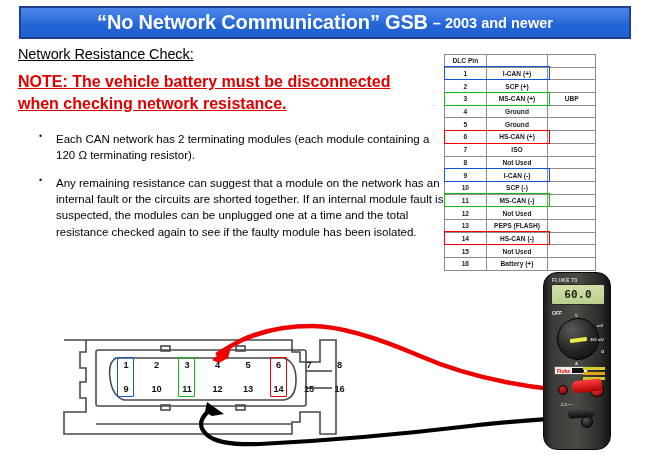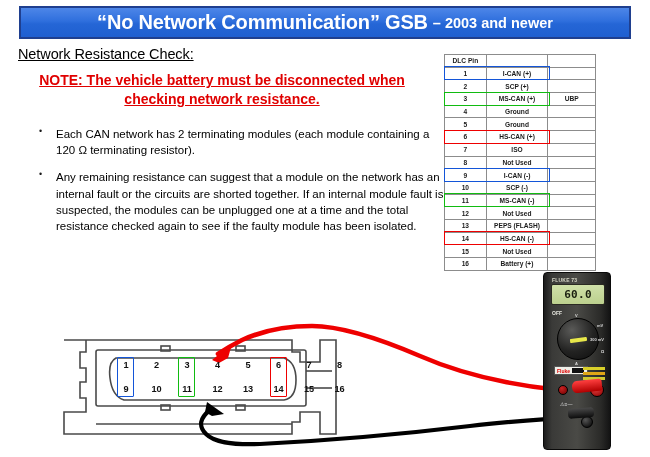--- a/index.html
+++ b/index.html
@@ -45,27 +45,26 @@
 
   #section-heading {
     font-size: 14.5px;
     font-weight: normal;
     text-decoration: underline;
     letter-spacing: -0.1px;
     margin-bottom: 9px;
   }
   #note-block {
     color: #e00000;
-    font-size: 14px;
+    font-size: 16px;
     font-weight: bold;
     text-decoration: underline;
     line-height: 1.38;
     width: 408px;
     margin-bottom: 11px;
-    text-align: center;
   }
 
   ul.bullets { list-style: none; margin: 16px; padding: 0; }
   ul.bullets > li {
     position: relative;
     padding-left: 22px;
     font-size: 11.5px;
     line-height: 1.42;
     margin-bottom: 11px;
     width: 412px;
@@ -140,21 +139,21 @@
   .pinbox.green { border-color: #11bb11; }
   .pinbox.red   { border-color: #ee0000; }
 
   
   #meter {
     position: absolute;
     left: 543px; top: 272px;
     width: 68px; height: 178px;
     background: linear-gradient(to right,#1c1c1c 0%,#3a3a38 12%,#4a4a46 50%,#2a2a28 86%,#131313 100%);
     border: 1.5px solid #0a0a0a;
-    border-radius: 4px;
+    border-radius: 14px;
     overflow: hidden;
   }
   #meter-lcd {
     position: absolute;
     left: 7px; top: 11px;
     width: 54px; height: 21px;
     background: linear-gradient(to bottom,#cfe0a8,#bcd08e);
     border: 1px solid #2a2a22;
     border-radius: 2px;
     display: flex; align-items: center; justify-content: center;

